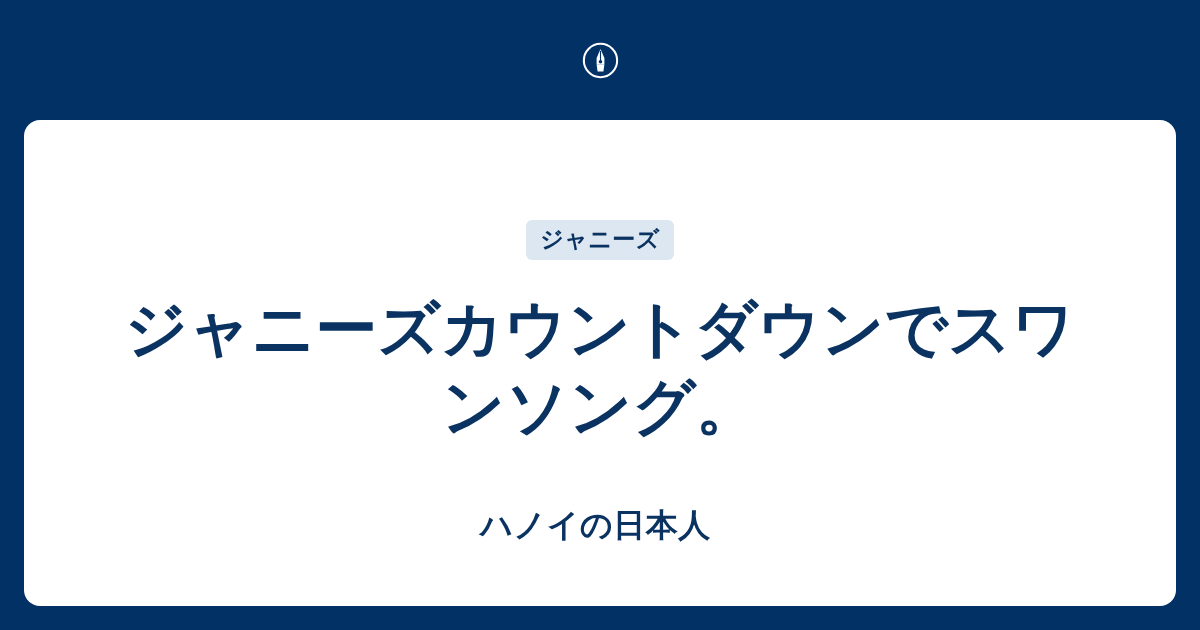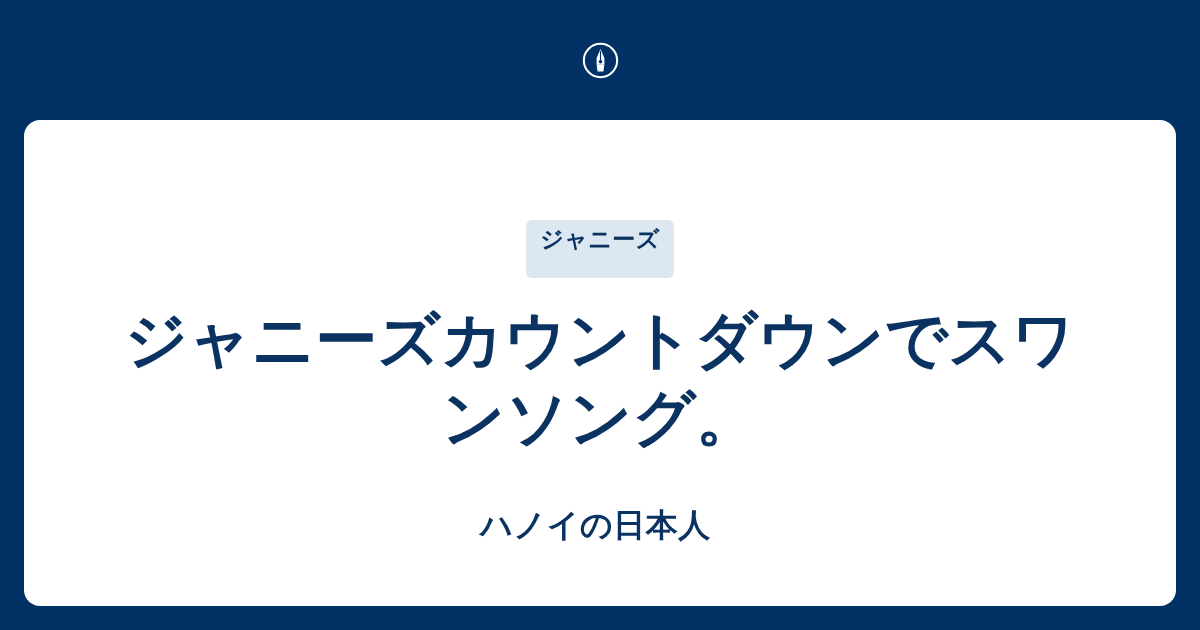--- a/index.html
+++ b/index.html
@@ -88,29 +88,29 @@
     width: 100%;
   }
 
   .category-badge {
     display: inline-block;
     background: #dde7f1;
     color: #0a3362;
     font-size: 23px;
     font-weight: 700;
     line-height: 1;
-    padding: 8px 14px 27px;
+    padding: 8px 14px 9px;
     border-radius: 6px;
     white-space: nowrap;
     letter-spacing: 0.5px;
   }
 
   
   .entry-title {
-    margin: 23px 0 0 0;
+    margin: 30px 0 0 0;
     color: #0a3362;
     font-size: 62px;
     font-weight: 700;
     line-height: 78px;
     text-align: center;
     letter-spacing: 0px;
     max-width: 1000px;
     word-break: break-all;
   }
 

